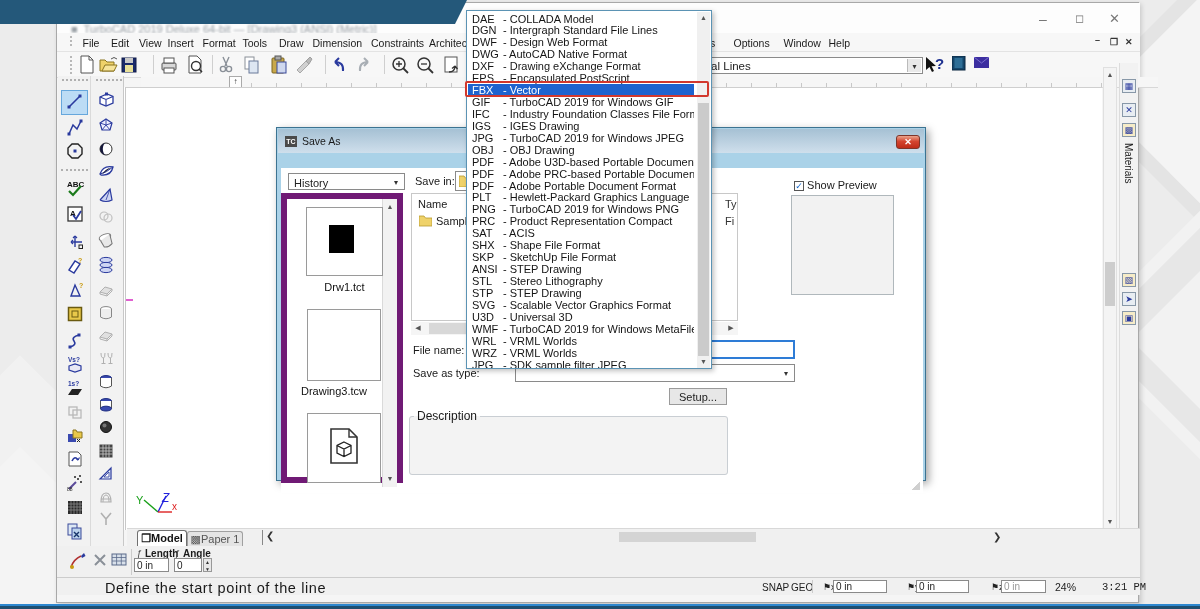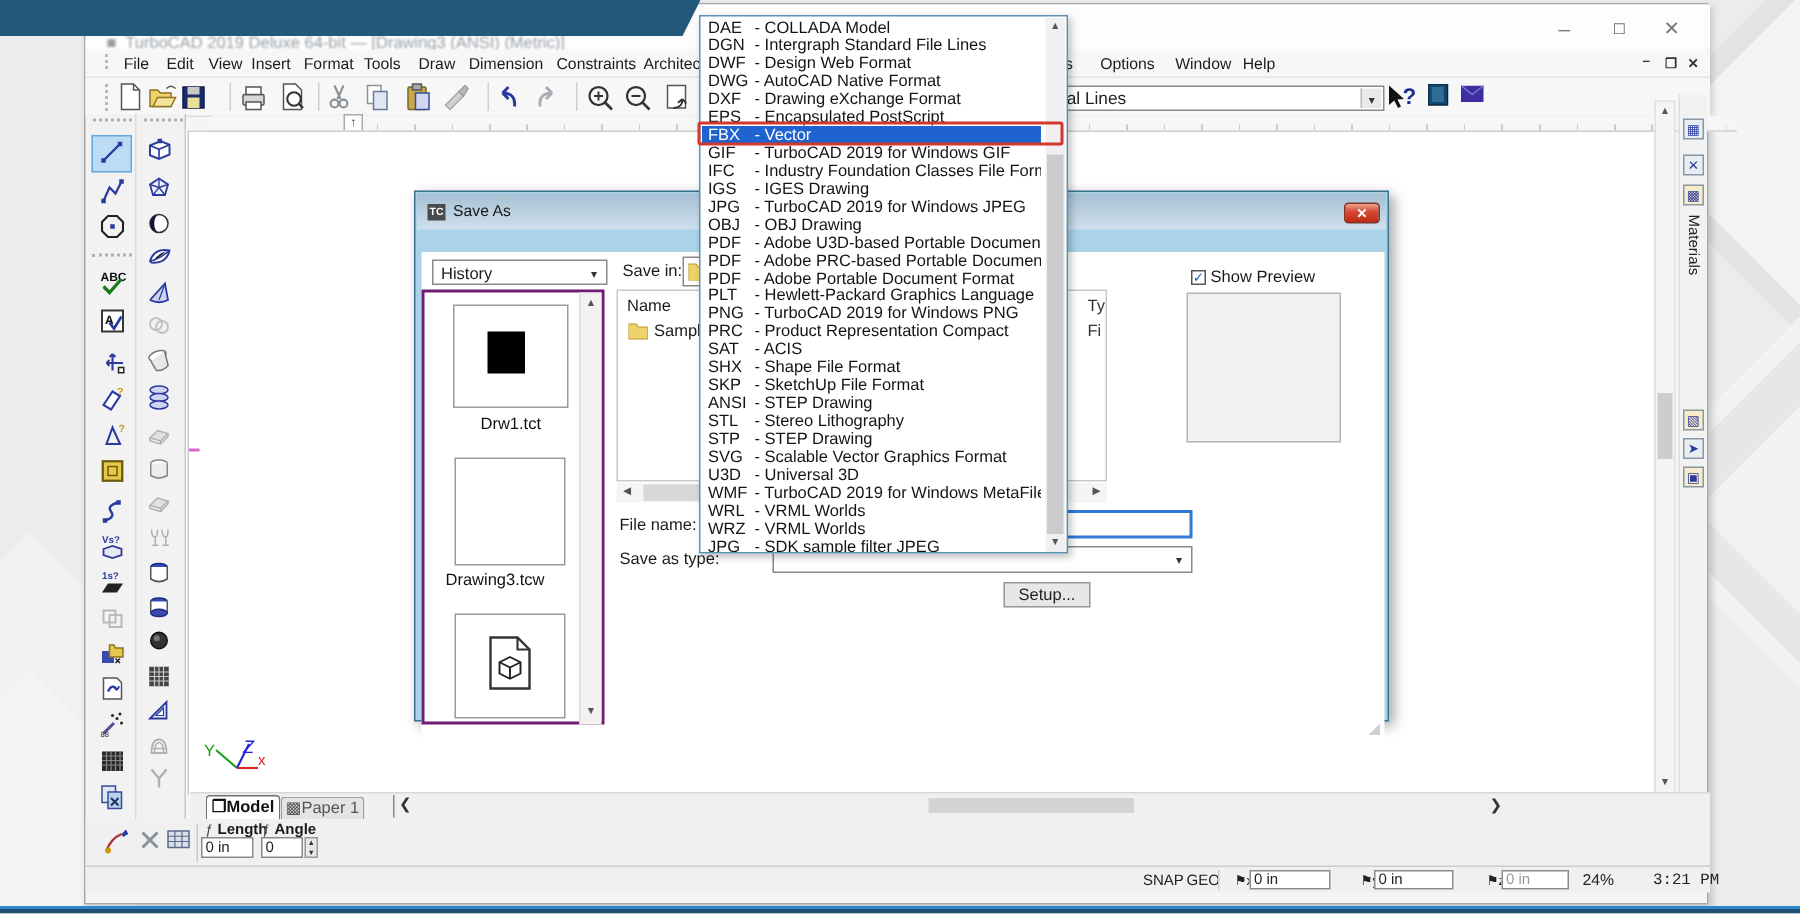--- a/index.html
+++ b/index.html
@@ -595,20 +595,21 @@
     <div style="position:absolute;left:74px;top:3px;width:1px;height:26px;background:#cccccc;"></div>
     <span class="lbl" style="left:80px;top:2px;font-size:9px;color:#444;">ƒ</span>
       <span class="lbl" style="left:88px;top:2px;font-size:10px;"><b>Length</b></span>
     <span class="lbl" style="left:118px;top:2px;font-size:9px;color:#444;">ƒ</span>
       <span class="lbl" style="left:126px;top:2px;font-size:10px;"><b>Angle</b></span>
     <input class="sfield" style="left: 77px; top: 12px; width: 35px; height: 14px;" value="0 in">
     <input class="sfield" style="left: 117px; top: 12px; width: 28px; height: 14px;" value="0">
     <div style="position:absolute;left:146px;top:12px;width:9px;height:14px;background:#e8e8e8;border:1px solid #999;font-size:5px;line-height:7px;text-align:center;color:#333;">▲<br>▼</div>
   </div>
   <div id="statusbar">
+    <span style="position:absolute;left:48px;top:2px;font-size:14.5px;letter-spacing:.6px;color:#1a1a1a;">Define the start point of the line</span>
     <span style="position:absolute;left:705px;top:4px;font-size:10px;">SNAP</span>
     <span style="position:absolute;left:734px;top:4px;font-size:10px;">GEO</span>
       <span style="position:absolute;left:755px;top:2px;width:1px;height:13px;background:#ccc;"></span>
     <span style="position:absolute;left:766px;top:4px;font-size:9px;">⚑x</span>
     <input class="sfield" style="left: 776px; width: 54px;" value="0 in">
     <span style="position:absolute;left:850px;top:4px;font-size:9px;">⚑y</span>
     <input class="sfield" style="left: 859px; width: 53px;" value="0 in">
     <span style="position:absolute;left:934px;top:4px;font-size:9px;">⚑z</span>
     <input class="sfield" style="left: 944px; width: 45px; color: rgb(153, 153, 153);" value="0 in">
     <span style="position:absolute;left:998px;top:3px;font-size:10.5px;">24%</span>
@@ -626,21 +627,21 @@
     <div style="position:absolute;left:618px;top:6px;width:24px;height:14px;background:linear-gradient(180deg,#eaa38c,#d4452f 45%,#bf2c18);border:1px solid #7e352a;border-radius:3px;color:#fff;font-size:9px;font-weight:bold;text-align:center;line-height:13px;">✕</div>
   </div>
   <div id="dlgbody">
     <div style="position:absolute;left:130px;top:25px;width:327px;height:128px;background:#fff;border:1px solid #c8c8c8;"></div>
 
     <div class="combo" style="left:7px;top:5px;width:117px;height:17px;">
       <span style="position:absolute;left:5px;top:3px;font-size:11px;color:#222;">History</span>
       <div class="carr">▾</div>
     </div>
 
-    <div style="position:absolute;left:0px;top:25px;width:122px;height:290px;background:#fff;border:2px solid #701a75;">
+    <div style="position:absolute;left:0px;top:25px;width:122px;height:290px;background:#fff;border:6px solid #701a75;">
       <div style="position:absolute;right:0px;top:0px;width:15px;height:288px;background:#f2f2f2;border-left:1px solid #dadada;">
         <div class="sarr" style="margin-top:2px;">▲</div>
         <div class="sarr" style="position:absolute;bottom:2px;left:0;width:14px;">▼</div>
       </div>
       <div style="position:absolute;left:19px;top:8px;width:77px;height:69px;background:#fff;border:1px solid #9a9a9a;">
         <div style="position:absolute;left:22px;top:17px;width:25px;height:28px;background:#000;"></div>
       </div>
       <div style="position:absolute;left:19px;top:82px;width:77px;font-size:11px;color:#111;text-align:center;">Drw1.tct</div>
       <div style="position:absolute;left:20px;top:110px;width:74px;height:72px;background:#fff;border:1px solid #9a9a9a;"></div>
       <div style="position:absolute;left:14px;top:186px;font-size:11px;color:#111;">Drawing3.tcw</div>
@@ -675,20 +676,23 @@
     </div>
     <span class="lbl" style="left:132px;top:176px;">File name:</span>
     <div style="position:absolute;left:234px;top:172px;width:280px;height:19px;background:#fff;border:2px solid #2e7cd6;"></div>
     <span class="lbl" style="left:132px;top:199px;">Save as type:</span>
     <div class="combo" style="left:234px;top:196px;width:280px;height:18px;">
         <div class="carr">▾</div>
       </div>
     <span class="lbl" style="left:513px;top:11px;"><span style="display:inline-block;width:10px;height:10px;border:1px solid #555;background:#fff;font-size:9px;line-height:9px;color:#1464c8;text-align:center;">✓</span> Show Preview</span>
     <div style="position:absolute;left:510px;top:27px;width:103px;height:100px;background:#f2f2f2;border:1px solid #b0b8bc;"></div>
     <div style="position:absolute;left:388px;top:220px;width:58px;height:17px;background:#e7e7e7;border:1px solid #9a9a9a;font-size:11px;text-align:center;line-height:16px;color:#222;">Setup...</div>
+    <fieldset style="position:absolute;left:128px;top:241px;width:319px;height:66px;border:1px solid #c9ced3;border-radius:3px;background:#f3f3f3;">
+      <legend style="font-size:12px;color:#1a1a1a;padding:0 3px;margin-left:4px;">Description</legend>
+    </fieldset>
     <div style="position:absolute;right:3px;bottom:3px;width:8px;height:8px;background:
       linear-gradient(135deg,transparent 50%,#b0b0b0 50%);opacity:.6;"></div>
   </div>
 </div>
 
 <div id="ddlist">
 <div class="ddrow" style="top:1.5px"><span class="ext">DAE</span><span>- COLLADA Model</span></div>
 <div class="ddrow" style="top:13.4px"><span class="ext">DGN</span><span>- Intergraph Standard File Lines</span></div>
 <div class="ddrow" style="top:25.4px"><span class="ext">DWF</span><span>- Design Web Format</span></div>
 <div class="ddrow" style="top:37.3px"><span class="ext">DWG</span><span>- AutoCAD Native Format</span></div>

